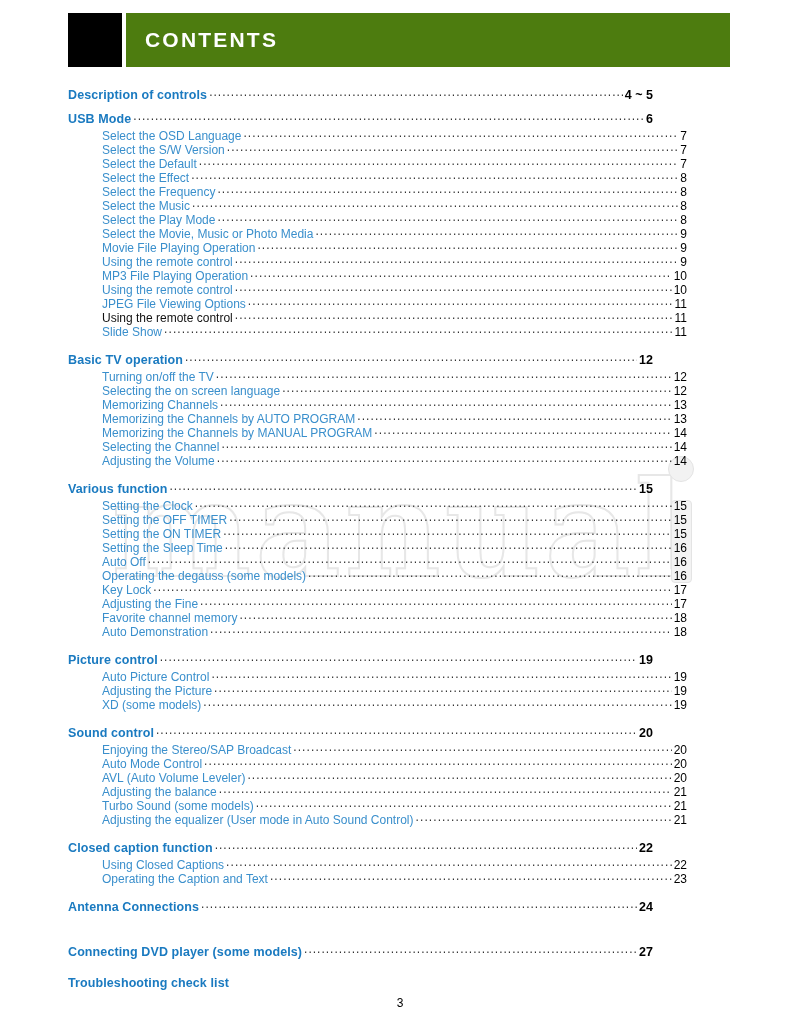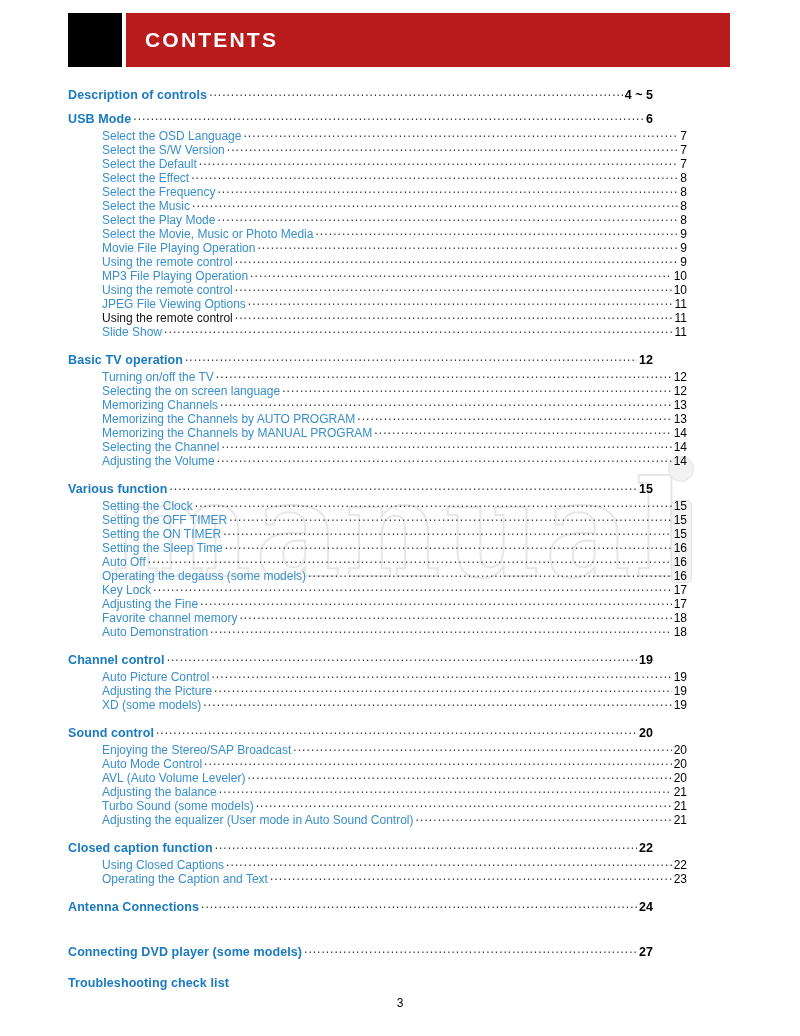--- a/index.html
+++ b/index.html
@@ -78,21 +78,21 @@
     align-items: stretch;
   }
   #header .hdr-square {
     width: 54px;
     background: #000000;
     flex: 0 0 auto;
   }
   #header .hdr-bar {
     flex: 1 1 auto;
     margin-left: 4px;
-    background: #b91c1c;
+    background: #4d7c0f;
     display: flex;
     align-items: center;
   }
   #header .hdr-title {
     color: #ffffff;
     font-size: 21px;
     font-weight: 700;
     letter-spacing: 2.2px;
     padding-left: 19px;
     white-space: nowrap;
@@ -395,21 +395,21 @@
       </div>
       <div class="row lvl2">
         <span class="label">Auto Demonstration</span>
         <span class="leader"></span>
         <span class="page">18</span>
       </div>
     </div>
     <div class="gap-md"></div>
     <div class="toc-group">
       <div class="row lvl1">
-        <span class="label">Channel control</span>
+        <span class="label">Picture control</span>
         <span class="leader"></span>
         <span class="page">19</span>
       </div>
       <div class="row lvl2">
         <span class="label">Auto Picture Control</span>
         <span class="leader"></span>
         <span class="page">19</span>
       </div>
       <div class="row lvl2">
         <span class="label">Adjusting the Picture</span>

